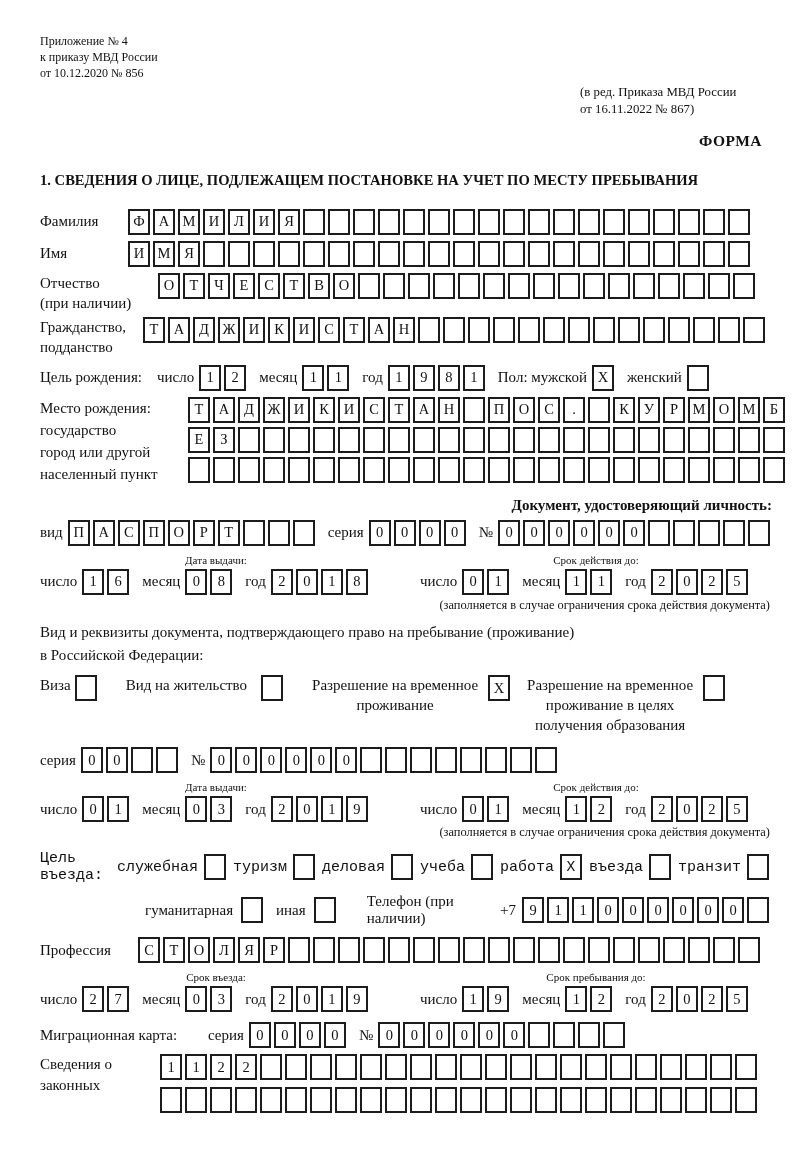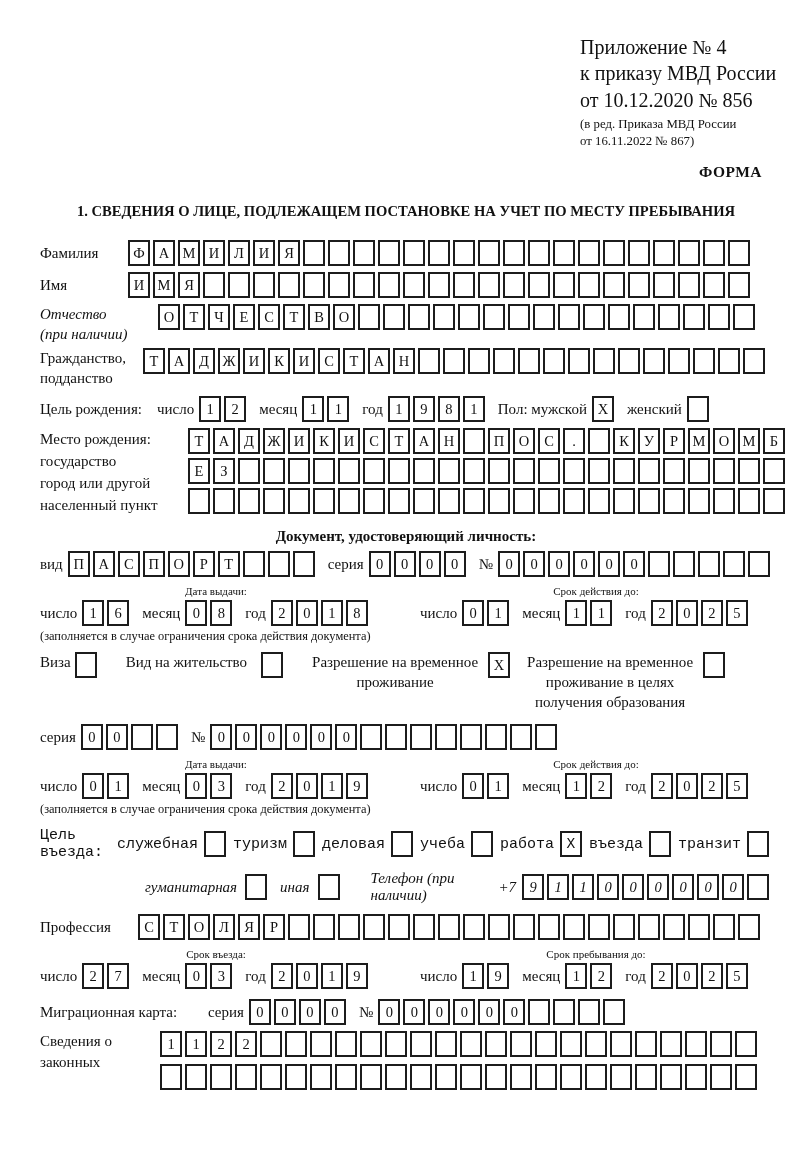--- a/index.html
+++ b/index.html
@@ -4,65 +4,65 @@
 <style>
   html,body{margin:0;padding:0;background:#ffffff;}
   body{
     width:800px;height:1163px;overflow:hidden;
     font-family:"Liberation Serif","DejaVu Serif",serif;
     color:#111;font-size:15px;
   }
   .page{box-sizing:border-box;width:800px;height:1163px;padding:34px 28px 0 40px;position:relative;}
 
   
-  .annex{margin-left:540px;font-size:20px;line-height:1.32;white-space:nowrap;}
+  .annex{font-size:12px;line-height:1.32;white-space:nowrap;}
   .edition{margin-left:540px;font-size:12.8px;line-height:1.3;margin-top:3px;white-space:nowrap;}
   .forma{text-align:right;padding-right:10px;font-weight:bold;font-size:15.5px;margin-top:14px;letter-spacing:.5px;}
 
   .title{margin-top:14px;text-align:center;font-weight:bold;font-size:15.5px;line-height:1.45;}
   .blank-line{display:inline-block;width:56px;border-bottom:2.5px solid #3a3a3a;height:12px;margin-left:10px;}
 
-  .sec-heading{margin-top:22px;margin-bottom:20px;text-align:center;font-weight:bold;font-size:14.6px;}
+  .sec-heading{margin-top:22px;margin-bottom:20px;text-align:left;font-weight:bold;font-size:14.6px;}
 
   
   .cells{display:flex;flex:0 0 auto;}
   .cell{
     box-sizing:border-box;flex:0 0 auto;width:22px;height:26px;margin-right:3px;
     border:2px solid #1c1c1c;display:inline-flex;align-items:center;justify-content:center;
     font-size:14.5px;background:#fff;
   }
   .row{display:flex;align-items:center;margin-bottom:6px;font-family:Liberation Serif, serif;}
   .row-top{display:flex;align-items:flex-start;margin-bottom:4px;}
   .flabel{flex:0 0 auto;}
   .w88{width:88px;}
-  .w118{width:118px;font-style:italic;}
+  .w118{width:118px;}
   .w148{width:148px;}
   .lbl2{line-height:20px;}
 
   .inline-lbl{margin:0 5px 0 10px;white-space:nowrap;}
   .inline-lbl.first{margin-left:0;}
 
-  .center-bold{text-align:center;font-weight:bold;margin:10px 0 6px 0;font-size:15px;}
+  .center-bold{text-align:right;font-weight:bold;margin:10px 0 6px 0;font-size:15px;}
 
   .datepair{display:flex;margin-top:8px;}
   .dategroup{width:352px;}
   .dategroup.right{margin-left:auto;}
   .dg-head{text-align:center;font-size:11px;margin-bottom:3px;}
   .dg-line{display:flex;align-items:center;}
-  .note{font-size:12.4px;text-align:left;margin-top:3px;padding-right:2px;}
+  .note{font-size:12.4px;text-align:right;margin-top:3px;padding-right:2px;}
 
   .plain{line-height:1.55;}
   .cbgroup{display:flex;align-items:flex-start;margin-top:8px;}
   .cb-opt{display:flex;align-items:flex-start;}
   .cb-opt .opt-text{line-height:20px;}
   .opt-center{text-align:center;}
   .cb{margin-top:0;}
 
   .purpose-line{display:flex;align-items:center;flex-wrap:nowrap;margin-top:10px;font-family:Liberation Mono, monospace;}
-  .purpose-line2{display:flex;align-items:center;margin-top:9px;margin-left:105px;font-style:italic;}
+  .purpose-line2{display:flex;align-items:center;margin-top:9px;margin-left:105px;}
   .gap6{width:6px;flex:0 0 auto;}
   .gap14{width:14px;flex:0 0 auto;}
   .gap26{width:26px;flex:0 0 auto;}
 
   .bp-rows .cells{margin-bottom:4px;}
   .bp-labels div{line-height:22px;}
   .rep-labels div{line-height:21px;}
 </style>
 </head>
 <body>
@@ -410,20 +410,24 @@
             <span class="cell">2</span>
             <span class="cell">0</span>
             <span class="cell">2</span>
             <span class="cell">5</span>
           </div>
       </div>
     </div>
   </div>
   <div class="note">(заполняется в случае ограничения срока действия документа)</div>
 
+  <div class="plain" style="margin-top:8px">
+    <div>Вид и реквизиты документа, подтверждающего право на пребывание (проживание)</div>
+    <div>в Российской Федерации:</div>
+  </div>
 
   <div class="cbgroup">
     <div class="cb-opt">
       <span class="opt-text">Виза</span>
       <div class="cells cb" style="margin-left:4px">
           <span class="cell"></span>
         </div>
     </div>
     <div class="gap26"></div>
     <div class="cb-opt">

